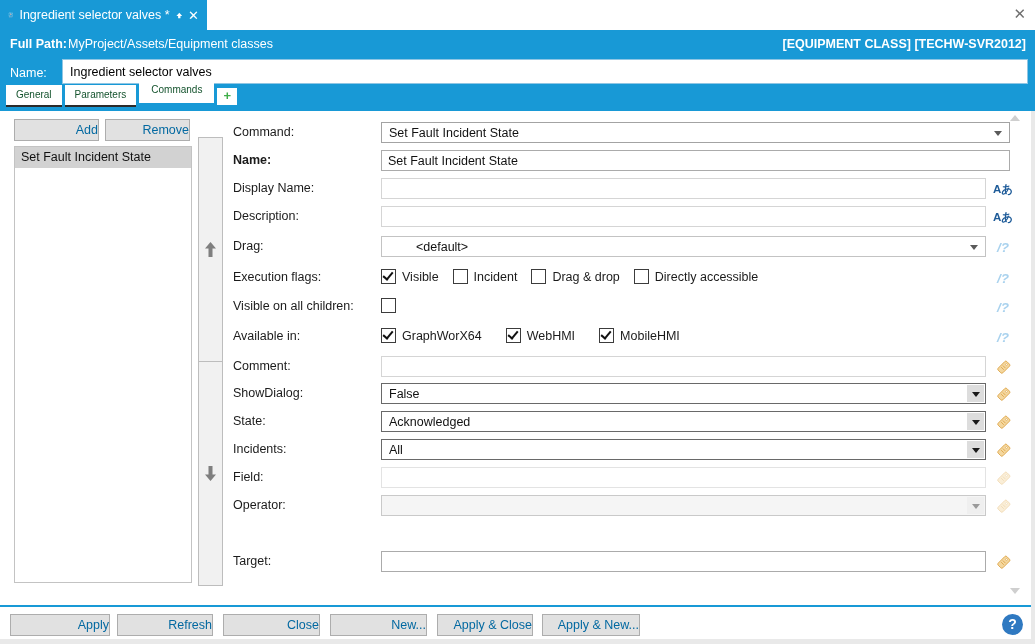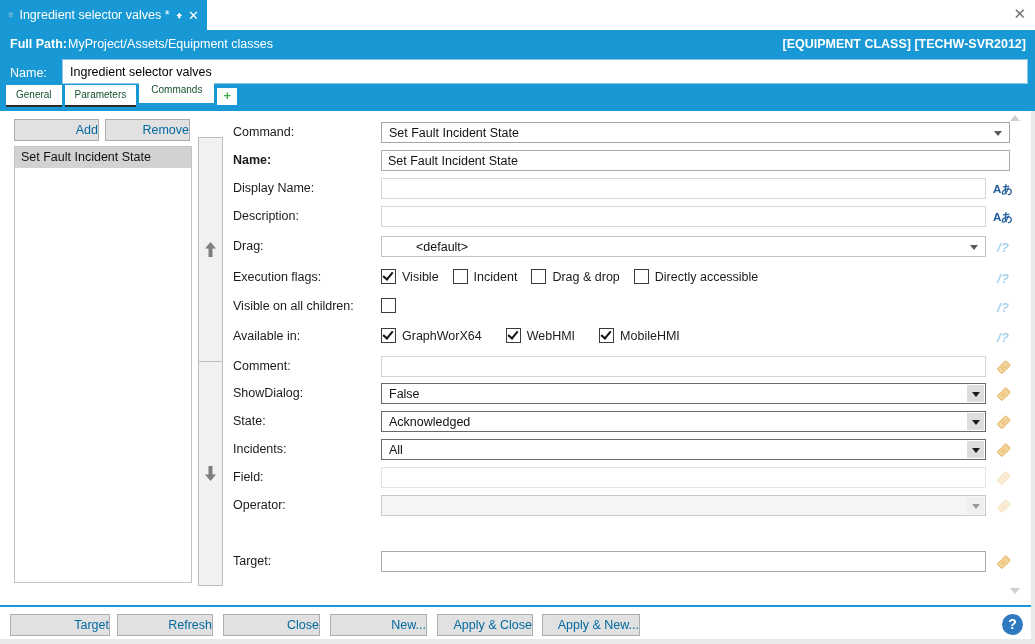--- a/index.html
+++ b/index.html
@@ -351,21 +351,21 @@
             </g>
           </svg>
       </span>
     </div>
 
     <div class="abs scroll-arrow sa-up"></div>
     <div class="abs scroll-arrow sa-down"></div>
   </div>
 
   <div class="abs footer">
-    <div class="abs btn fbtn" style="left:10px;width:100px">Target</div>
+    <div class="abs btn fbtn" style="left:10px;width:100px">Apply</div>
     <div class="abs btn fbtn" style="left:117px;width:96px">Refresh</div>
     <div class="abs btn fbtn" style="left:223px;width:97px">Close</div>
     <div class="abs btn fbtn" style="left:330px;width:97px">New...</div>
     <div class="abs btn fbtn" style="left:437px;width:96px">Apply &amp; Close</div>
     <div class="abs btn fbtn" style="left:542px;width:98px">Apply &amp; New...</div>
     <div class="abs help">?</div>
   </div>
 </div>
 
 </body></html>

